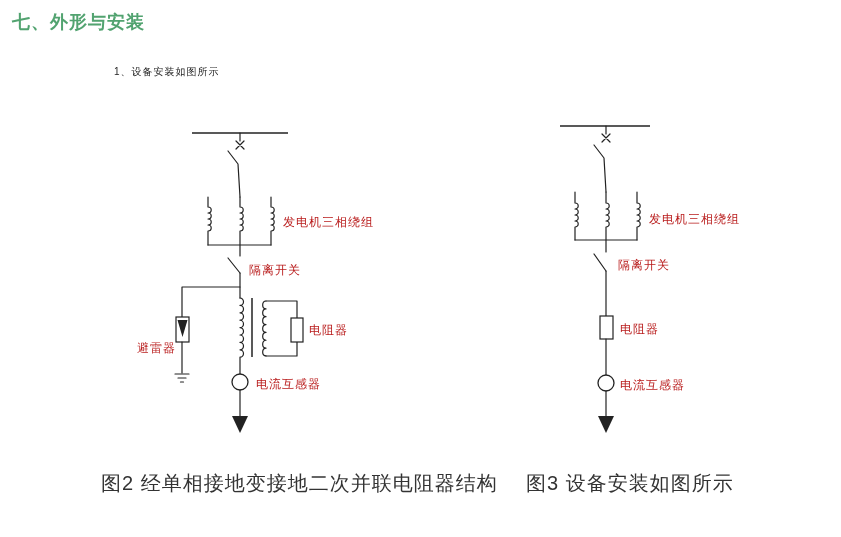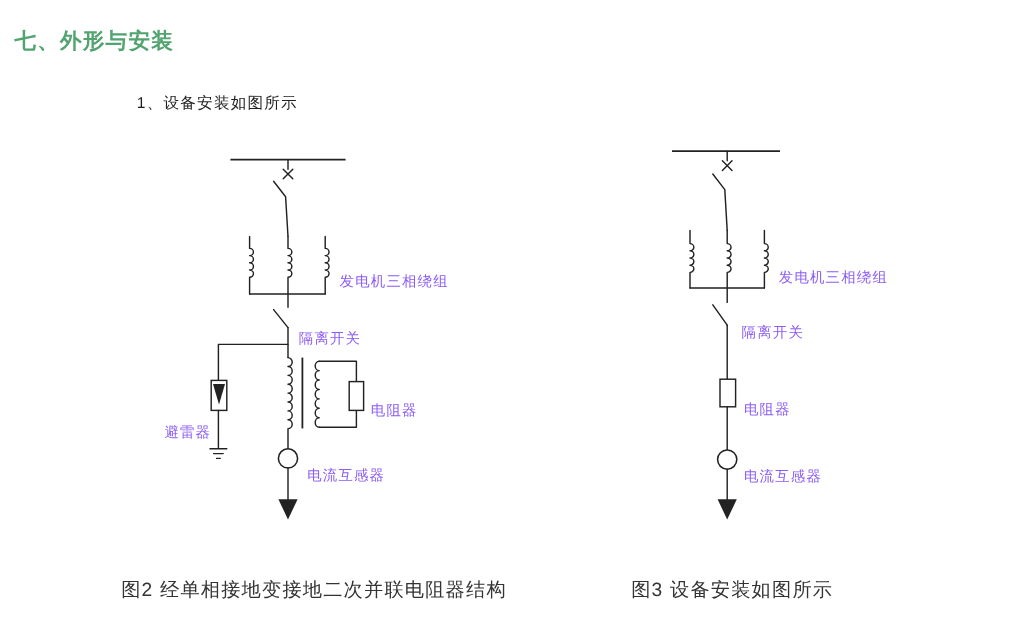--- a/index.html
+++ b/index.html
@@ -1,29 +1,29 @@
 <!DOCTYPE html>
 <html style="--accent: #52a370;"><head>
 <meta charset="utf-8">
 <style>
   html,body{margin:0;padding:0;}
   body{
     width:841px;height:537px;position:relative;background:#ffffff;overflow:hidden;
     font-family:"Liberation Sans","DejaVu Sans",sans-serif;
   }
-  .abs{position:absolute;white-space:nowrap;margin-top:12px;}
+  .abs{position:absolute;white-space:nowrap;}
   .page-title{
     left:12px;top:10px;font-size:18px;font-weight:600;letter-spacing:1px;
     color:var(--accent,#52a370);
   }
   .subtitle{
-    left:114px;top:65px;font-size:13px;color:#1f1f1f;letter-spacing:1px;
+    left:114px;top:65px;font-size:10px;color:#1f1f1f;letter-spacing:1px;
   }
-  .diagram-label{font-size:12px;color:#8b5cf6;letter-spacing:1px;}
-  .caption{font-size:16px;color:#333333;letter-spacing:1px;}
+  .diagram-label{font-size:12px;color:#b91c1c;letter-spacing:1px;}
+  .caption{font-size:20px;color:#333333;letter-spacing:1px;}
   svg{position:absolute;left:0;top:0;}
   .wire{fill:none;stroke:#222;stroke-width:1.2;stroke-linecap:round;stroke-linejoin:round;}
   .wire-thick{fill:none;stroke:#222;stroke-width:1.5;stroke-linecap:butt;}
   .boxsym{fill:#ffffff;stroke:#222;stroke-width:1.2;}
   .solid{fill:#222;stroke:none;}
   .ctc{fill:#ffffff;stroke:#222;stroke-width:1.3;}
 </style>
 </head>
 <body>
 

